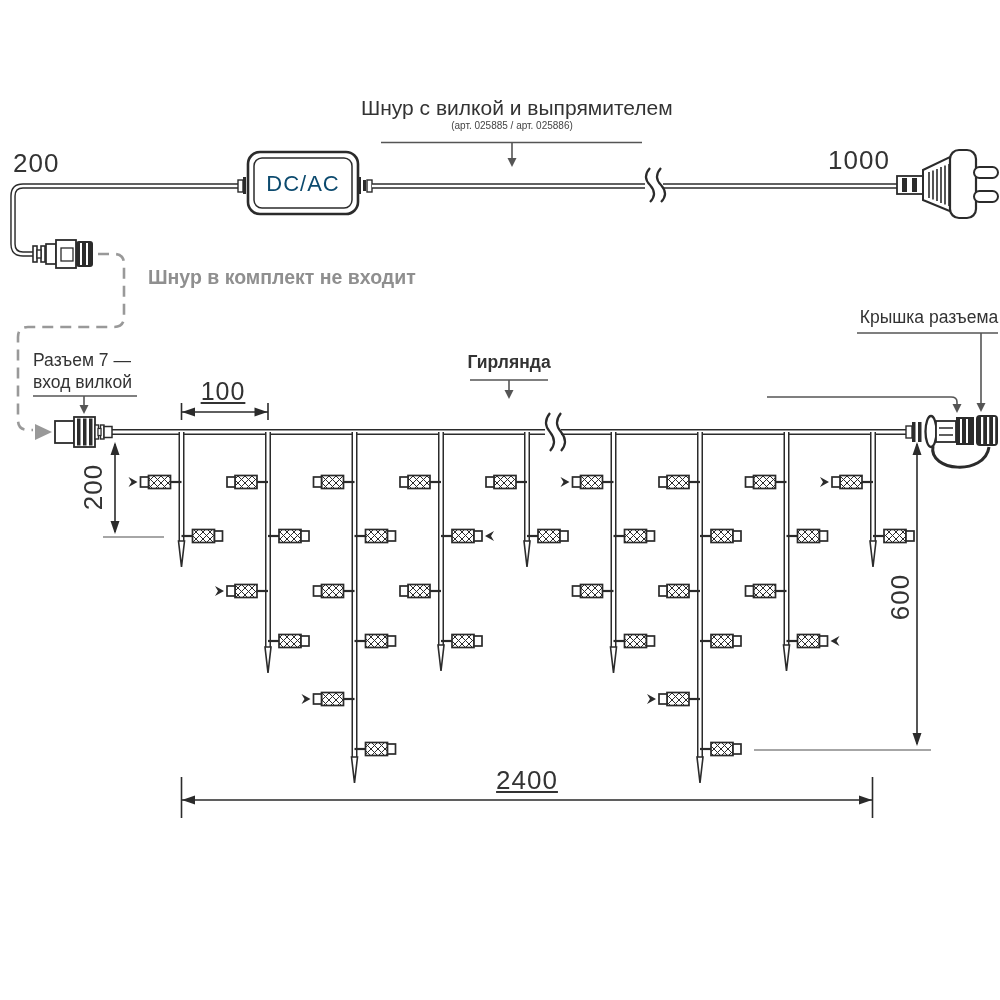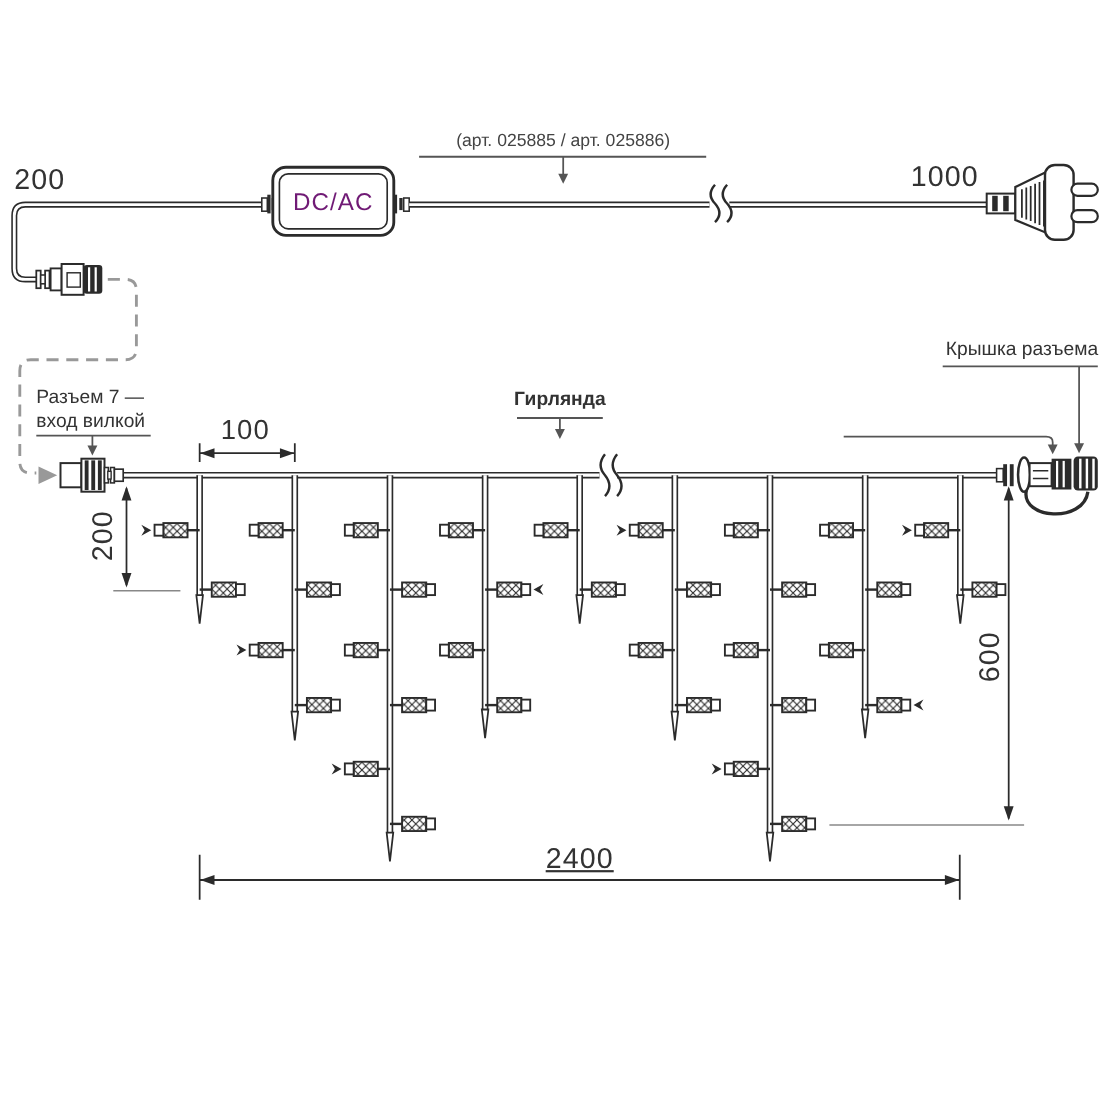--- a/index.html
+++ b/index.html
@@ -4,25 +4,25 @@
 <style>
   html,body{margin:0;padding:0;background:#fff;}
   .stage{position:relative;width:1000px;height:1000px;background:#fff;overflow:hidden;
          font-family:"Liberation Sans",sans-serif;}
   svg{position:absolute;left:0;top:0;}
   .t{position:absolute;color:#333;white-space:nowrap;}
   .num{font-size:26px;letter-spacing:1px;}
   .num-s{font-size:25px;letter-spacing:1px;}
   .lbl{font-size:17.5px;line-height:21.5px;}
   .ttl{font-size:21px;}
-  .sub{font-size:16px;color:#444;}
+  .sub{font-size:10px;color:#444;}
   .note{font-size:19.5px;font-weight:600;color:#8f8f8f;line-height:23px;}
   .ctr{text-align:center;}
   .rot{transform:translate(-50%,-50%) rotate(-90deg);transform-origin:center;}
-  .dcac{font-size:22px;letter-spacing:1px;color:#701a75;}
+  .dcac{font-size:22px;letter-spacing:1px;color:#0c4a6e;}
 </style>
 </head>
 <body>
 
 <div class="stage">
 
 <svg width="1000" height="1000" viewBox="0 0 1000 1000">
   <defs>
     <pattern id="hatch" width="7" height="7" patternUnits="userSpaceOnUse">
       <rect width="7" height="7" fill="#ffffff"></rect>
@@ -400,32 +400,34 @@
   </g>
   <g>
     <path d="M 181.5 777 V 818 M 872.5 777 V 818 M 181.5 800 H 872.5" fill="none" stroke="#2b2b2b" stroke-width="1.6"></path>
     <polygon points="182,800 195,795.5 195,804.5" fill="#2b2b2b"></polygon>
     <polygon points="872,800 859,795.5 859,804.5" fill="#2b2b2b"></polygon>
   </g>
 </svg>
 
 <div class="t num" style="left:13px;top:148px;width:60px;">200</div>
 <div class="t num" style="left:828px;top:145px;width:70px;text-align:left;">1000</div>
+<div class="t ttl ctr" style="left:361px;top:96px;width:300px;">Шнур с вилкой и выпрямителем</div>
 <div class="t sub ctr" style="left:382px;top:120px;width:260px;">(арт. 025885 / арт. 025886)</div>
 <div class="t dcac ctr" style="left:253px;top:171px;width:100px;">DC/AC</div>
 
 <div class="t note" style="left:148px;top:266px;">
+  <div>Шнур в комплект не входит</div>
 </div>
 
 <div class="t lbl" style="left:33px;top:350px;">
   <div>Разъем 7 —</div>
   <div>вход вилкой</div>
 </div>
 
-<div class="t num-s ctr" style="left:193px;top:377px;width:60px;">100</div>
+<div class="t num-s ctr" style="left:193px;top:377px;width:60px;text-decoration:underline;">100</div>
 <div class="t lbl ctr" style="left:449px;top:352px;width:120px;font-weight:bold;">Гирлянда</div>
 <div class="t lbl ctr" style="left:839px;top:307px;width:180px;">Крышка разъема</div>
 
 <div class="t lbl ctr" style="left:752px;top:350px;width:220px;">
 </div>
 
 <div class="t num rot" style="left:93px;top:487px;">200</div>
 <div class="t num rot" style="left:900px;top:597px;">600</div>
 <div class="t num ctr" style="left:477px;top:765px;width:100px;text-decoration:underline;">2400</div>
 

